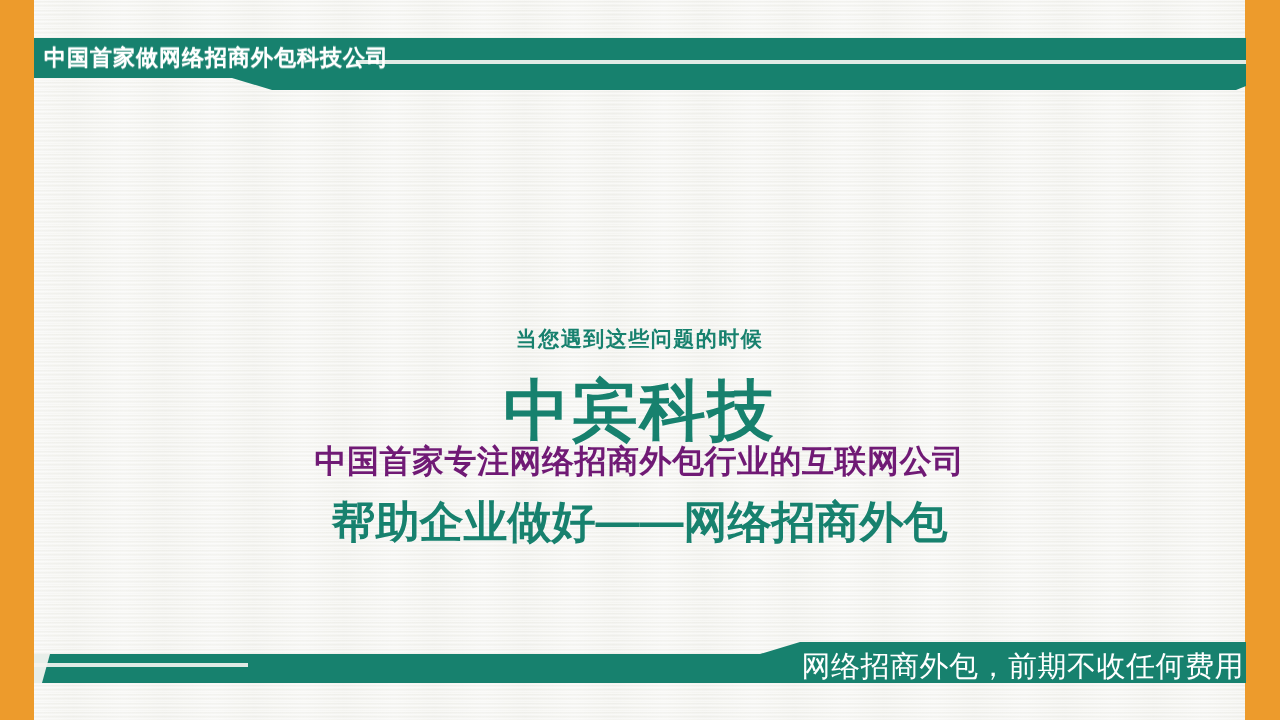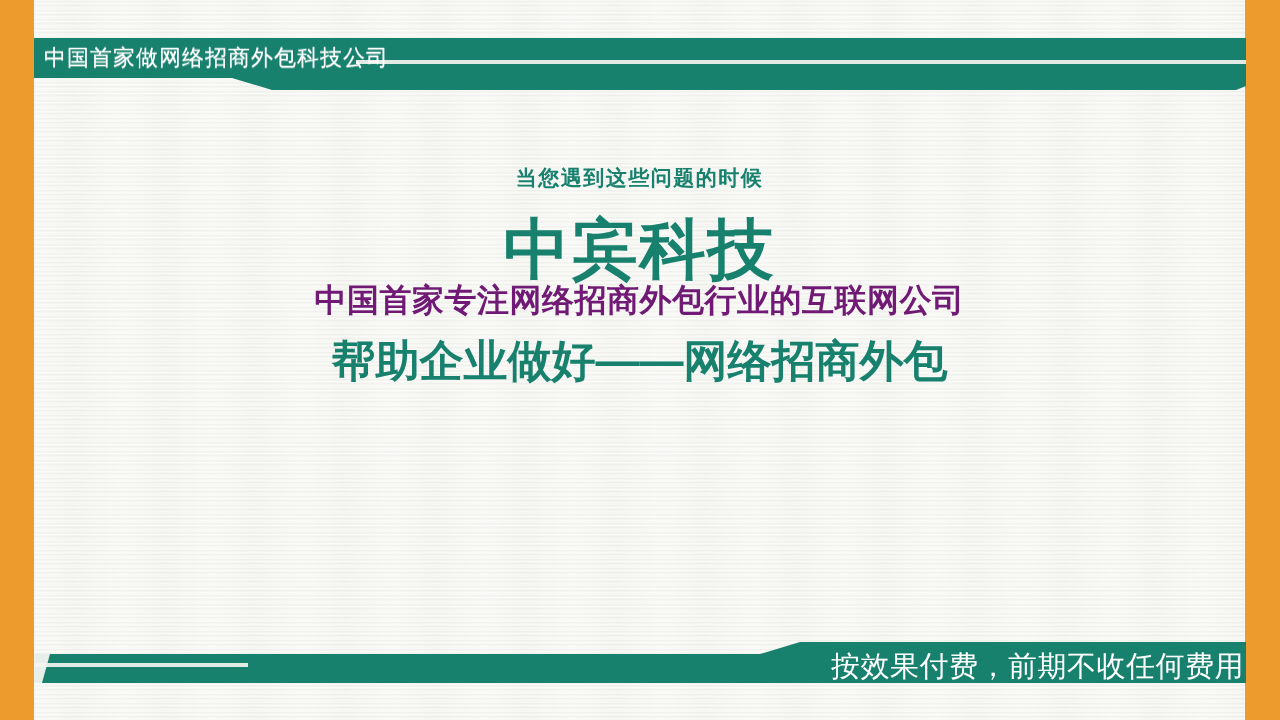--- a/index.html
+++ b/index.html
@@ -55,21 +55,21 @@
     height: 56px;
     pointer-events: none;
   }
   .topbar-wrap svg { display: block; }
 
   .topbar-label {
     position: absolute;
     left: 44px;
     top: 43px;
     font-size: 22px;
-    font-weight: normal;
+    font-weight: bold;
     color: #ffffff;
     letter-spacing: 1px;
     line-height: 30px;
     text-shadow:
       0 1px 0 rgba(255,255,255,0.35),
       0 -1px 0 rgba(255,255,255,0.25);
     white-space: nowrap;
     text-align: center;
   }
 
@@ -99,21 +99,21 @@
   
   .stage {
     position: absolute;
     left: 34px;
     top: 0;
     width: 1211px;
     height: 720px;
     display: flex;
     flex-direction: column;
     align-items: center;
-    justify-content: flex-start;
+    justify-content: center;
   }
 
   .kicker {
     margin-top: 164px;
     font-size: 21px;
     font-weight: bold;
     color: #17816E;
     letter-spacing: 1.5px;
     line-height: 28px;
     white-space: nowrap;
@@ -181,15 +181,15 @@
   <div class="botbar-wrap">
     <svg width="1280" height="60" viewBox="0 0 1280 60" xmlns="http://www.w3.org/2000/svg">
 
       <path d="M 34 24 L 760 24 L 800 12 L 1246 12 L 1246 53 L 34 53 Z" fill="#17816E"></path>
 
       <path d="M 34 33 L 248 33 L 248 37 L 34 37 Z" fill="#F3F3EF" opacity="0.92"></path>
 
       <path d="M 34 24 L 50 24 L 42 53 L 34 53 Z" fill="#F3F3EF" opacity="0.95"></path>
     </svg>
   </div>
-  <div class="botbar-label">按效果付费，前期不收任何费用</div>
+  <div class="botbar-label">网络招商外包，前期不收任何费用</div>
 
 </div>
 
 </body></html>

